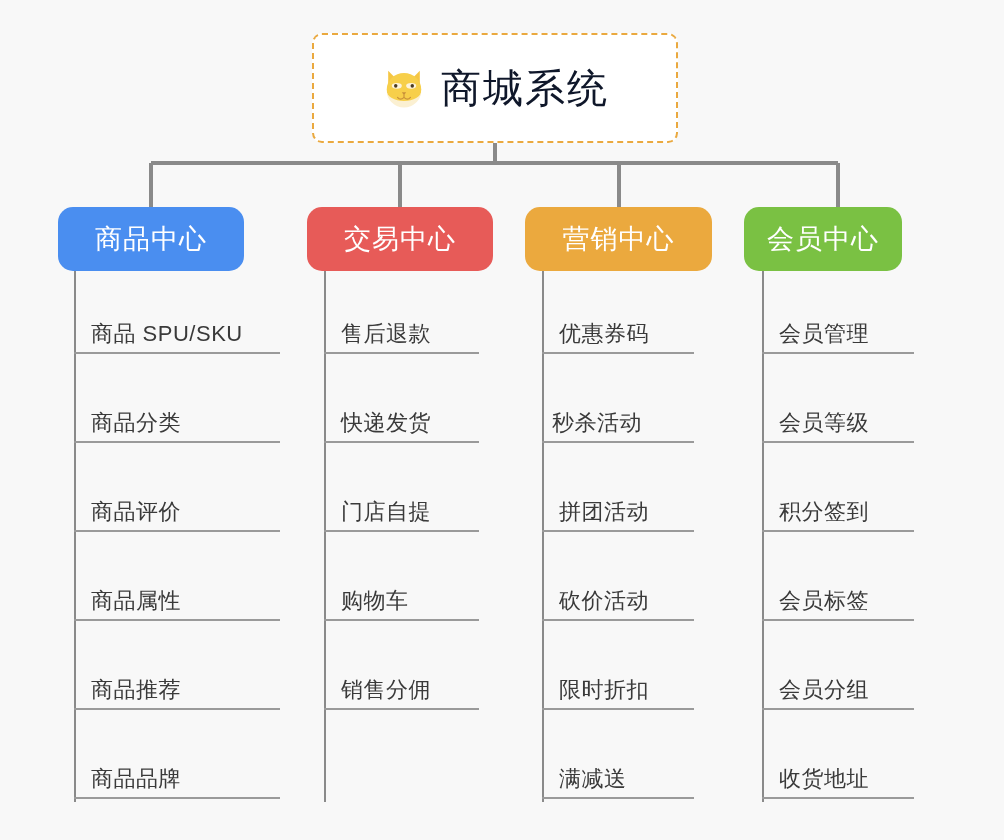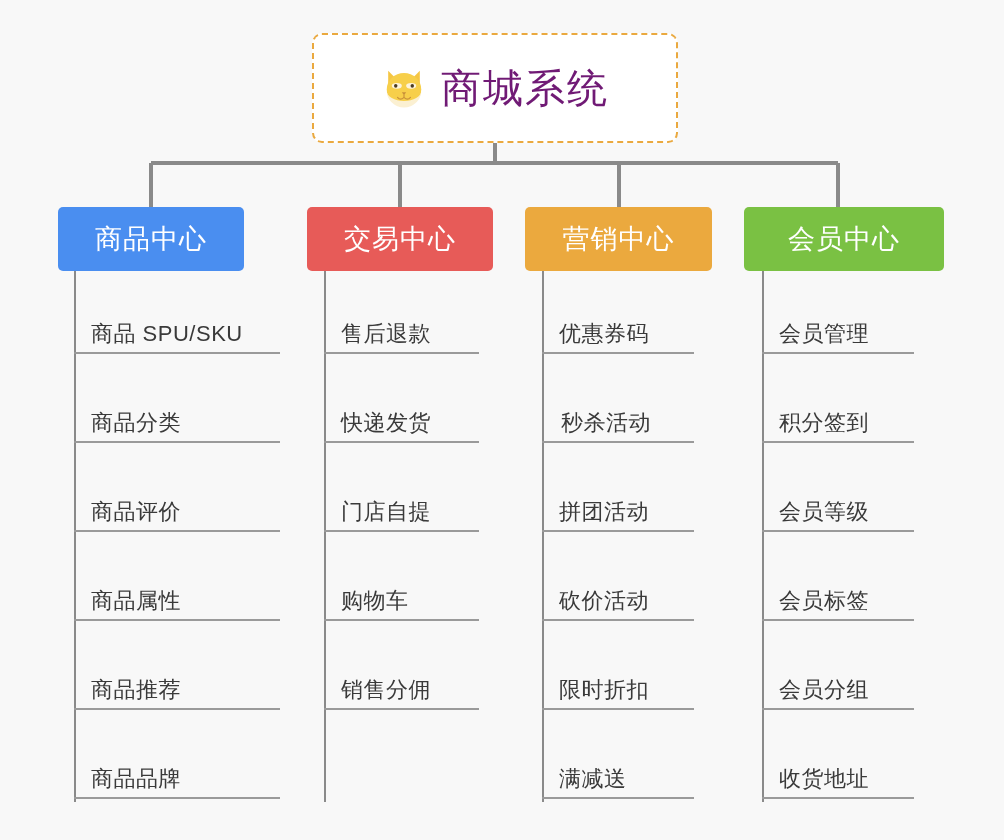--- a/index.html
+++ b/index.html
@@ -40,21 +40,21 @@
   .root-icon {
     font-size: 42px;
     line-height: 1;
     display: block;
     width: 46px;
     height: 46px;
     position: relative;
   }
   .root-title {
     font-size: 40px;
-    color: #701a75;
+    color: #0f172a;
     letter-spacing: 2px;
     line-height: 1;
     white-space: nowrap;
   }
 
   
   #connectors {
     position: absolute;
     left: 0;
     top: 0;
@@ -66,21 +66,21 @@
   
   .column {
     position: absolute;
     top: 207px;
   }
   .cat-box {
     position: absolute;
     top: 0;
     left: 0;
     height: 64px;
-    border-radius: 5px;
+    border-radius: 15px;
     display: flex;
     align-items: center;
     justify-content: center;
     color: #ffffff;
     font-size: 27px;
     letter-spacing: 1px;
     white-space: nowrap;
   }
 
   .leaf-list {
@@ -209,21 +209,21 @@
         <div class="cat-box" style="width: 187px; background: rgb(235, 169, 62);">
           <span>营销中心</span>
         </div>
         <div class="leaf-list">
           <div style="position: absolute; left: 17px; top: 0px; width: 2px; height: 531px; background: rgb(138, 138, 138);"></div>
           <div class="leaf-item">
             <span class="leaf-label" style="left: 34px;">优惠券码</span>
             <div class="leaf-underline" style="left: 17px; width: 152px; background: rgb(154, 154, 154);"></div>
           </div>
           <div class="leaf-item">
-            <span class="leaf-label" style="left: 36px;">秒杀活动</span>
+            <span class="leaf-label" style="left: 27px;">秒杀活动</span>
             <div class="leaf-underline" style="left: 17px; width: 152px; background: rgb(154, 154, 154);"></div>
           </div>
           <div class="leaf-item">
             <span class="leaf-label" style="left: 34px;">拼团活动</span>
             <div class="leaf-underline" style="left: 17px; width: 152px; background: rgb(154, 154, 154);"></div>
           </div>
           <div class="leaf-item">
             <span class="leaf-label" style="left: 34px; font-family: Liberation Mono, monospace;">砍价活动</span>
             <div class="leaf-underline" style="left: 17px; width: 152px; background: rgb(154, 154, 154);"></div>
           </div>
@@ -231,38 +231,38 @@
             <span class="leaf-label" style="left: 34px;">限时折扣</span>
             <div class="leaf-underline" style="left: 17px; width: 152px; background: rgb(154, 154, 154);"></div>
           </div>
           <div class="leaf-item">
             <span class="leaf-label" style="left: 34px;">满减送</span>
             <div class="leaf-underline" style="left: 17px; width: 152px; background: rgb(154, 154, 154);"></div>
           </div>
         </div>
       </div>
       <div class="column" style="left: 744px; width: 188px;">
-        <div class="cat-box" style="width: 200px; background: rgb(122, 193, 67);">
+        <div class="cat-box" style="width: 158px; background: rgb(122, 193, 67);">
           <span>会员中心</span>
         </div>
         <div class="leaf-list">
           <div style="position: absolute; left: 18px; top: 0px; width: 2px; height: 531px; background: rgb(138, 138, 138);"></div>
           <div class="leaf-item">
             <span class="leaf-label" style="left: 35px;">会员管理</span>
             <div class="leaf-underline" style="left: 18px; width: 152px; background: rgb(154, 154, 154);"></div>
           </div>
           <div class="leaf-item">
+            <span class="leaf-label" style="left: 35px;">会员等级</span>
+            <div class="leaf-underline" style="left: 18px; width: 152px; background: rgb(154, 154, 154);"></div>
+          </div>
+          <div class="leaf-item">
             <span class="leaf-label" style="left: 35px;">积分签到</span>
             <div class="leaf-underline" style="left: 18px; width: 152px; background: rgb(154, 154, 154);"></div>
           </div>
           <div class="leaf-item">
-            <span class="leaf-label" style="left: 35px;">会员等级</span>
-            <div class="leaf-underline" style="left: 18px; width: 152px; background: rgb(154, 154, 154);"></div>
-          </div>
-          <div class="leaf-item">
             <span class="leaf-label" style="left: 35px;">会员标签</span>
             <div class="leaf-underline" style="left: 18px; width: 152px; background: rgb(154, 154, 154);"></div>
           </div>
           <div class="leaf-item">
             <span class="leaf-label" style="left: 35px;">会员分组</span>
             <div class="leaf-underline" style="left: 18px; width: 152px; background: rgb(154, 154, 154);"></div>
           </div>
           <div class="leaf-item">
             <span class="leaf-label" style="left: 35px;">收货地址</span>
             <div class="leaf-underline" style="left: 18px; width: 152px; background: rgb(154, 154, 154);"></div>

